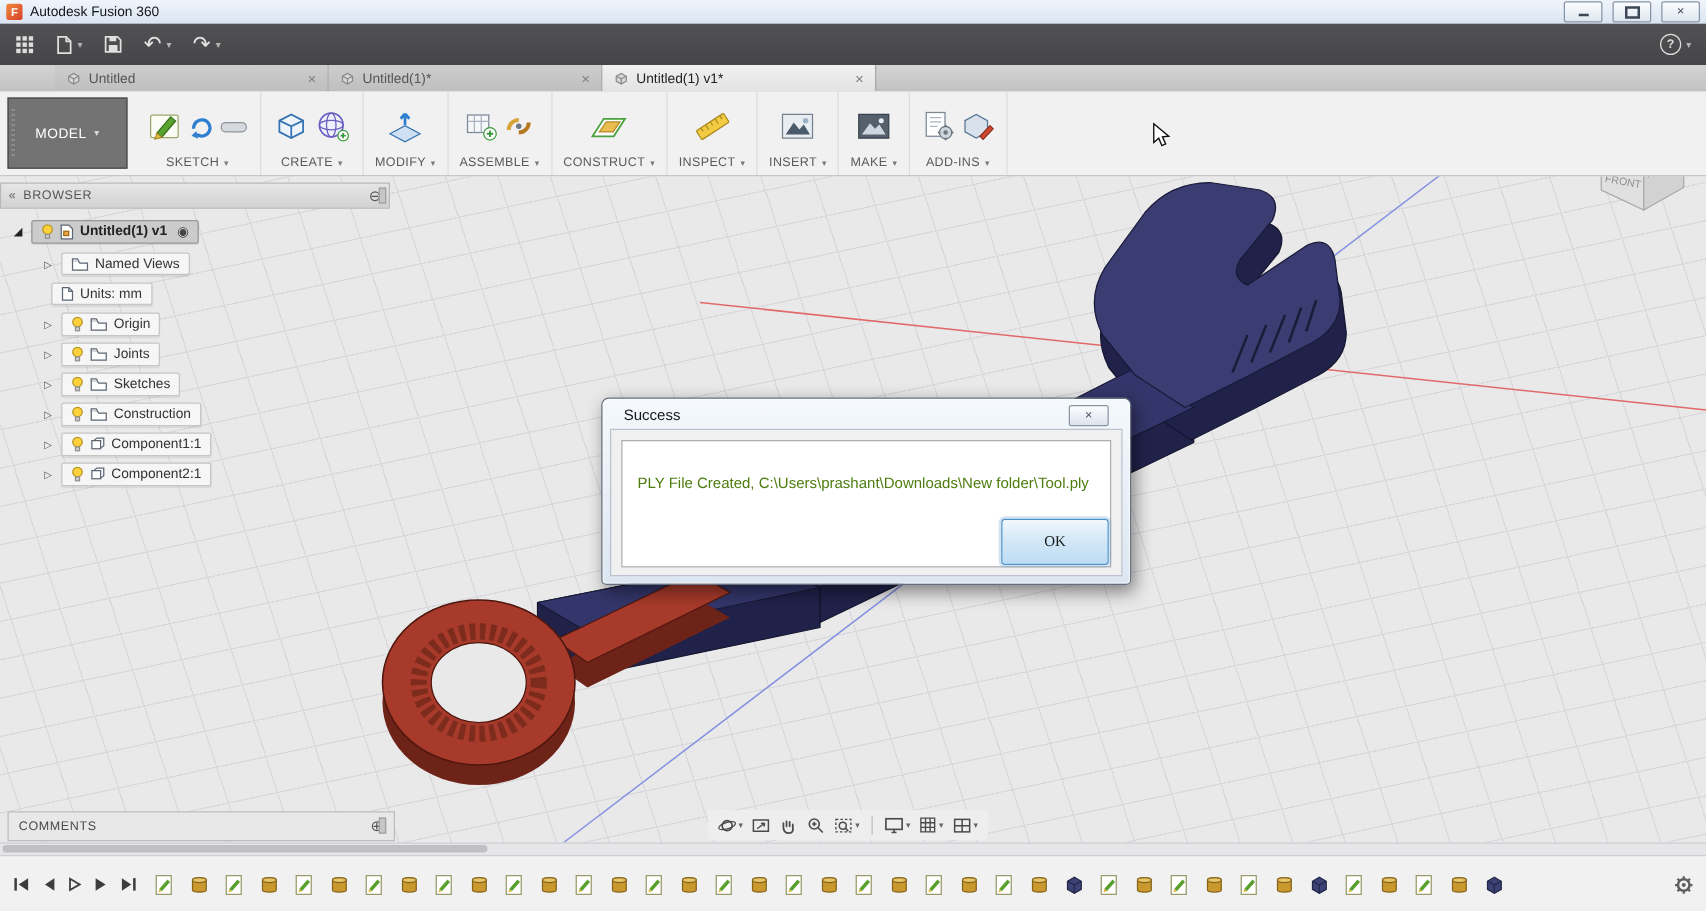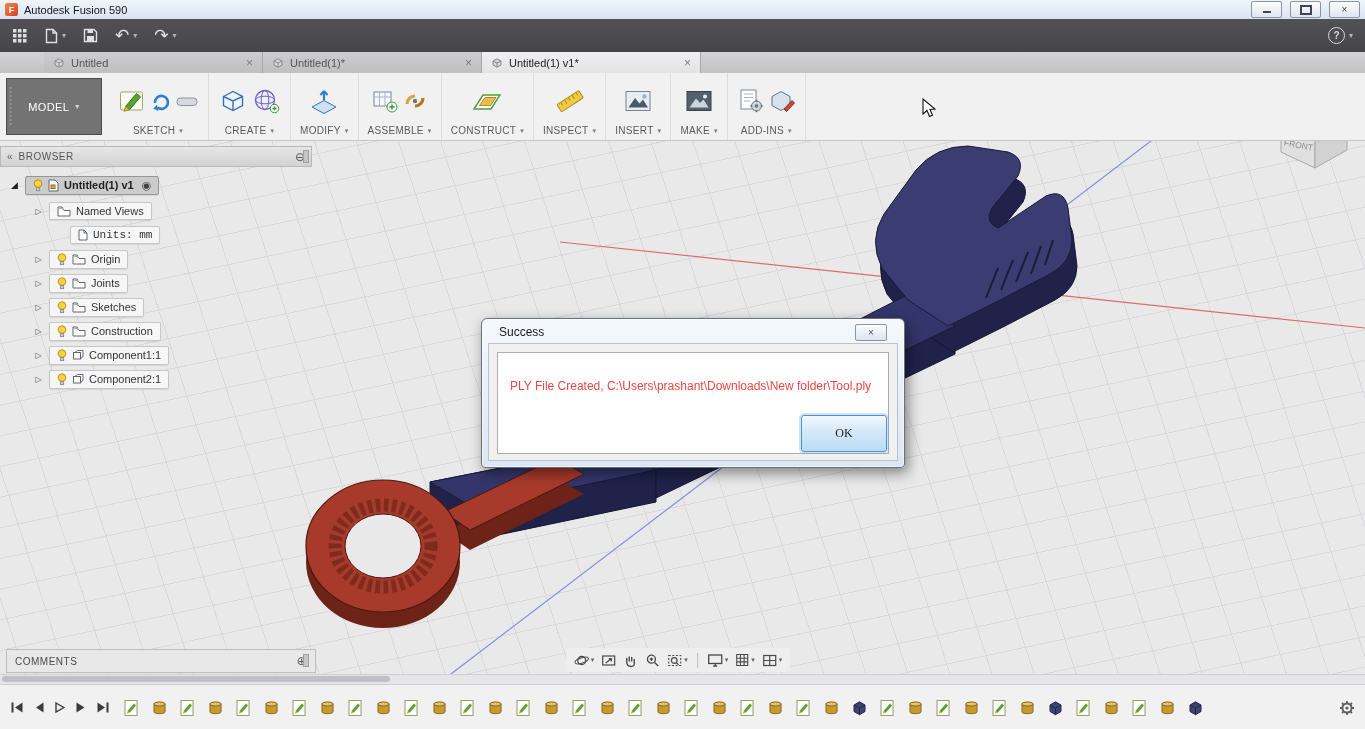--- a/index.html
+++ b/index.html
@@ -69,42 +69,42 @@
     display:flex;align-items:center;gap:6px;padding:0 6px;color:#555;}
   .bcollapse{font-size:10px;color:#666;}
   .btitle{flex:1;font-size:10px;letter-spacing:.5px;}
   .bminus{font-size:12px;color:#555;}
   .bgrip{position:absolute;left:303px;top:4px;width:4px;height:11px;background:#c6c6c6;border:1px solid #a0a0a0;}
   #btree{margin-top:2px;}
   .brow{display:flex;align-items:center;height:24px;padding-left:34px;gap:6px;}
   .brow .tri{width:9px;font-size:8px;color:#555;text-align:center;}
   .chip{display:inline-flex;align-items:center;gap:5px;background:rgba(246,246,246,.92);
     border:1px solid #c6c6c6;border-radius:2px;padding:2px 7px;color:#333;box-shadow:0 1px 1px rgba(0,0,0,.08);}
-  .brow.noarrow{padding-left:70px;font-family:Liberation Mono, monospace;}
+  .brow.noarrow{padding-left:41px;}
   .rootrow{padding-left:10px;margin-top:6px;}
   .rootrow .tri{color:#222;font-size:9px;}
   .rootchip{background:#cbcbcb;border-color:#979797;font-weight:bold;color:#222;}
   .rootrec{font-size:11px;color:#444;margin-left:3px;}
   .bico{display:flex;align-items:center;}
 
   
   #viewcube{position:absolute;right:8px;top:84px;z-index:15;}
 
   
   #dialog{position:absolute;left:481px;top:318px;width:422px;height:148px;
     background:linear-gradient(#f5f9fd,#dce6f2);border:1px solid #66707c;border-radius:6px 6px 4px 4px;
     box-shadow:3px 5px 14px rgba(0,0,0,.45), inset 0 0 0 1px rgba(255,255,255,.55);z-index:40;}
   .dtitle{height:22px;display:flex;align-items:center;padding:2px 17px 0;font-size:12px;color:#15181c;}
   .dtext{flex:1;}
   .dclose{width:30px;height:15px;border:1px solid #8b96a5;border-radius:2px;
     background:linear-gradient(#fcfdfe,#dce4ef);color:#45505e;font-size:10px;
     display:flex;align-items:center;justify-content:center;}
   .dbody{position:absolute;left:6px;right:6px;top:24px;bottom:6px;background:#f0f0f0;border:1px solid #bac3cd;}
   .dmsgbox{position:absolute;left:8px;right:8px;top:8px;height:74px;background:#fff;border:1px solid #adadad;
-    padding:26px 12px 0;font-size:12px;color:#ef4444;}
+    padding:26px 12px 0;font-size:12px;color:#4d7c0f;}
   .dok{position:absolute;right:10px;bottom:8px;width:86px;height:37px;font-size:12px;color:#1a1a1a;
     font-family:Liberation Serif, serif;background:linear-gradient(#f1f8fd,#d4e8f8 45%,#bcdcf3);
     border:1px solid #4e94c8;border-radius:3px;box-shadow:0 0 0 2px rgba(92,156,212,.28);}
 
   
   #comments{position:absolute;left:6px;top:649px;width:292px;height:22px;background:rgba(232,232,232,.95);
     border:1px solid #bdbdbd;display:flex;align-items:center;gap:6px;padding:0 8px;
     font-size:10px;color:#4a4a4a;letter-spacing:.5px;z-index:15;}
   .cplus{margin-left:auto;font-size:12px;color:#555;}
   #cgrip{position:absolute;left:303px;top:654px;width:4px;height:11px;background:#c6c6c6;border:1px solid #a0a0a0;z-index:15;}
@@ -160,21 +160,21 @@
       <path d="M444,532 L556,478 L584,494 L470,550 Z" fill="#6e2318"></path>
       <path d="M444,512 L556,458 L584,474 L470,530 Z" fill="#a83a2b" stroke="#4e170e"></path>
       <ellipse cx="383" cy="546" rx="77" ry="66" fill="#a83a2b" stroke="#4e170e" stroke-width="1.2"></ellipse>
       <ellipse cx="383" cy="546" rx="48" ry="41" fill="none" stroke="#7c2b1c" stroke-width="13" stroke-dasharray="4.5 3.6"></ellipse>
       <ellipse cx="383" cy="546" rx="38" ry="32" fill="#e9e9ea" stroke="#4e170e"></ellipse>
     </g>
   </svg>
 
   <div id="titlebar">
     <span class="fuslogo">F</span>
-    <span>Autodesk Fusion 590</span>
+    <span>Autodesk Fusion 360</span>
     <span class="wspacer"></span>
     <span class="wbtn">
         <span class="gmin"></span>
       </span>
     <span class="wbtn">
         <span class="gmax"></span>
       </span>
     <span class="wbtn">
         <span>×</span>
       </span>

